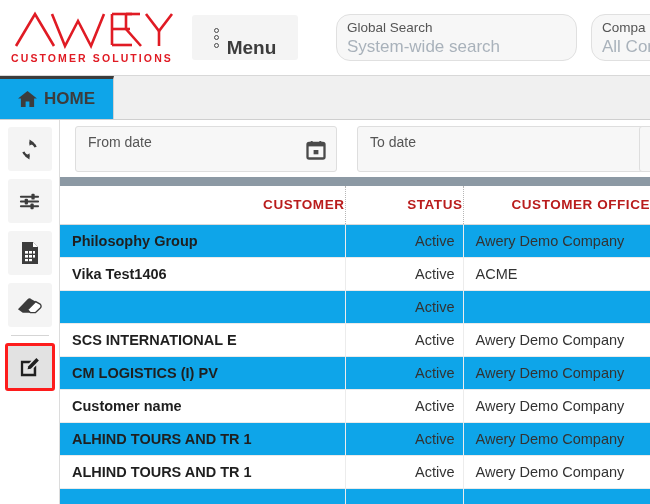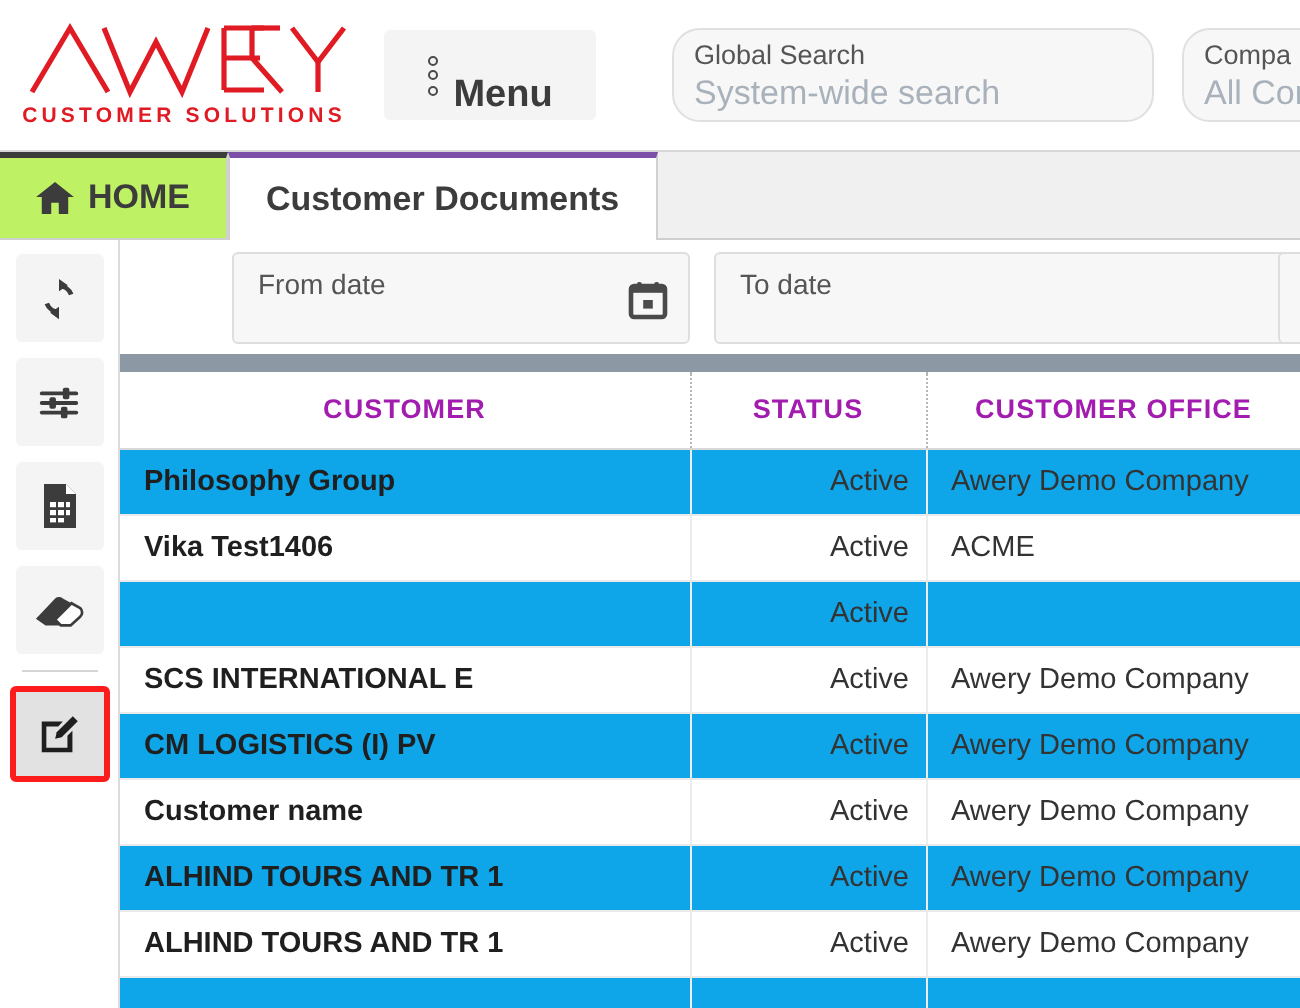--- a/index.html
+++ b/index.html
@@ -102,21 +102,21 @@
     display: flex;
     align-items: center;
     gap: 7px;
     padding: 0 18px;
     font-size: 17px;
     font-weight: bold;
     cursor: pointer;
     position: relative;
   }
   .tab-home {
-    background: #bef264;
+    background: #0ea5e9;
     border-top: 3px solid #3c3c3c;
     color: #3c3c3c;
     border-right: 1px solid #d0d0d0;
   }
   .tab-active {
     background: #ffffff;
     border-top: 3px solid #7b4ea8;
     border-left: 1px solid #d0d0d0;
     border-right: 1px solid #d0d0d0;
     color: #3c3c3c;
@@ -182,21 +182,21 @@
     position: absolute;
     left: 12px; top: 7px;
     font-size: 14px;
     color: #555;
     white-space: nowrap;
   }
   .cal-icon {
     position: absolute;
     right: 10px; top: 13px;
   }
-  #from-date-field { left: 15px; width: 229px; margin-left: 41px; }
+  #from-date-field { left: 15px; width: 262px; }
   #to-date-field { left: 297px; width: 325px; }
   #third-date-field { left: 579px; width: 120px; }
 
   .slate-bar {
     position: absolute;
     left: 60px; top: 57px;
     right: 0; height: 9px;
     background: #8c99a4;
   }
 
@@ -211,22 +211,22 @@
   table {
     width: 100%;
     border-collapse: collapse;
     table-layout: fixed;
   }
   thead th {
     height: 38px;
     font-size: 13.5px;
     font-weight: bold;
     letter-spacing: 0.55px;
-    color: #a21caf;
-    text-align: center;
+    color: #b91c1c;
+    text-align: right;
     background: #ffffff;
     border-bottom: 1px solid #d9d9d9;
     white-space: nowrap;
   }
   thead th.sep { border-left: 1px dotted #b6b6b6; }
   tbody td {
     height: 33px;
     font-size: 14.5px;
     color: #333;
     border-bottom: 1px solid #eaeaea;
@@ -286,23 +286,20 @@
     <div class="f-value">All Com</div>
   </div>
 </div>
 
 <div class="tabs">
   <div class="tab tab-home">
     <svg width="19" height="17" viewBox="0 0 20 18">
       <path d="M10 0 L20 8 L17 8 L17 17 L12 17 L12 11 L8 11 L8 17 L3 17 L3 8 L0 8 Z" fill="#3c3c3c"></path>
     </svg>
     <span>HOME</span>
-  </div>
-  <div class="tab tab-active">
-    <span>Customer Documents</span>
   </div>
   <div class="tab-rest"></div>
 </div>
 
 <div class="body-area">
 
   <div class="sidebar">
 
     <div class="side-btn">
       <svg width="23" height="23" viewBox="0 0 24 24">

